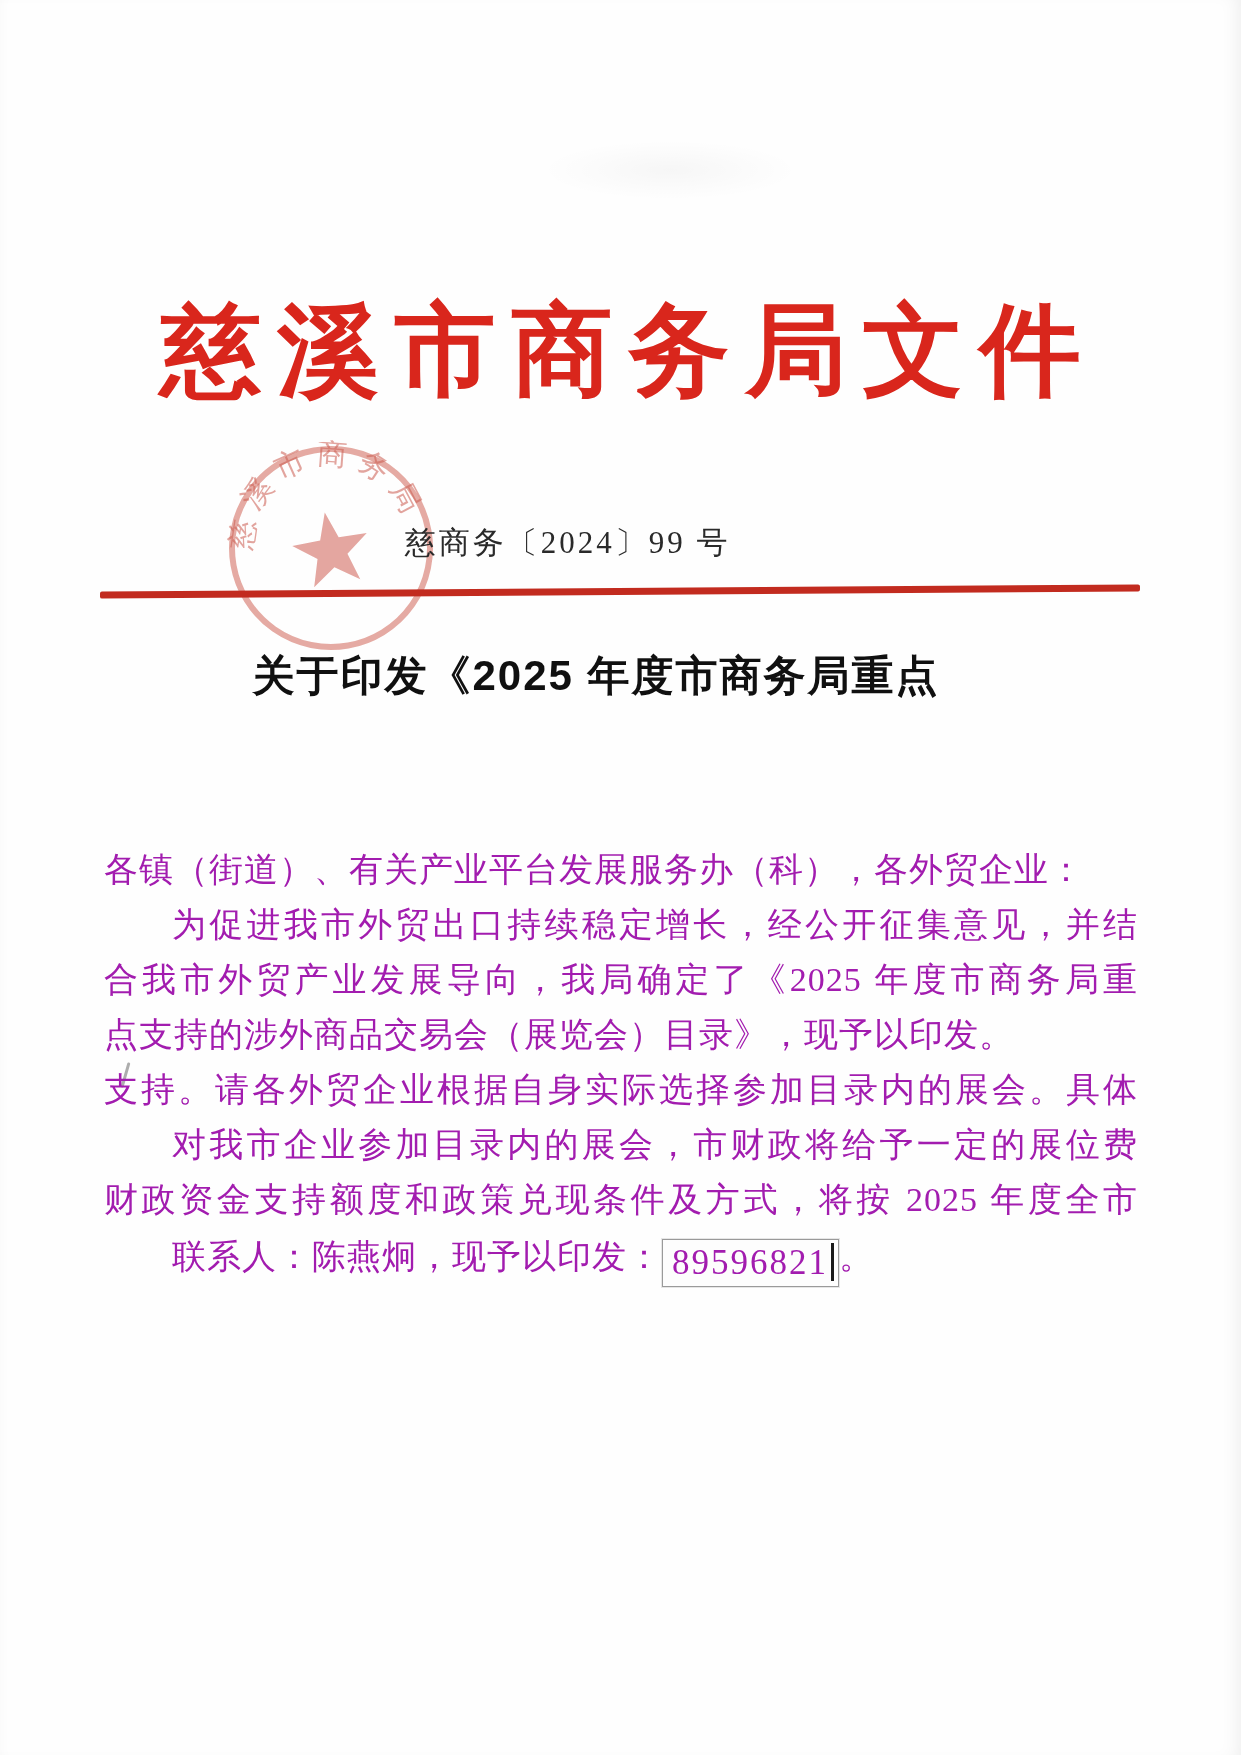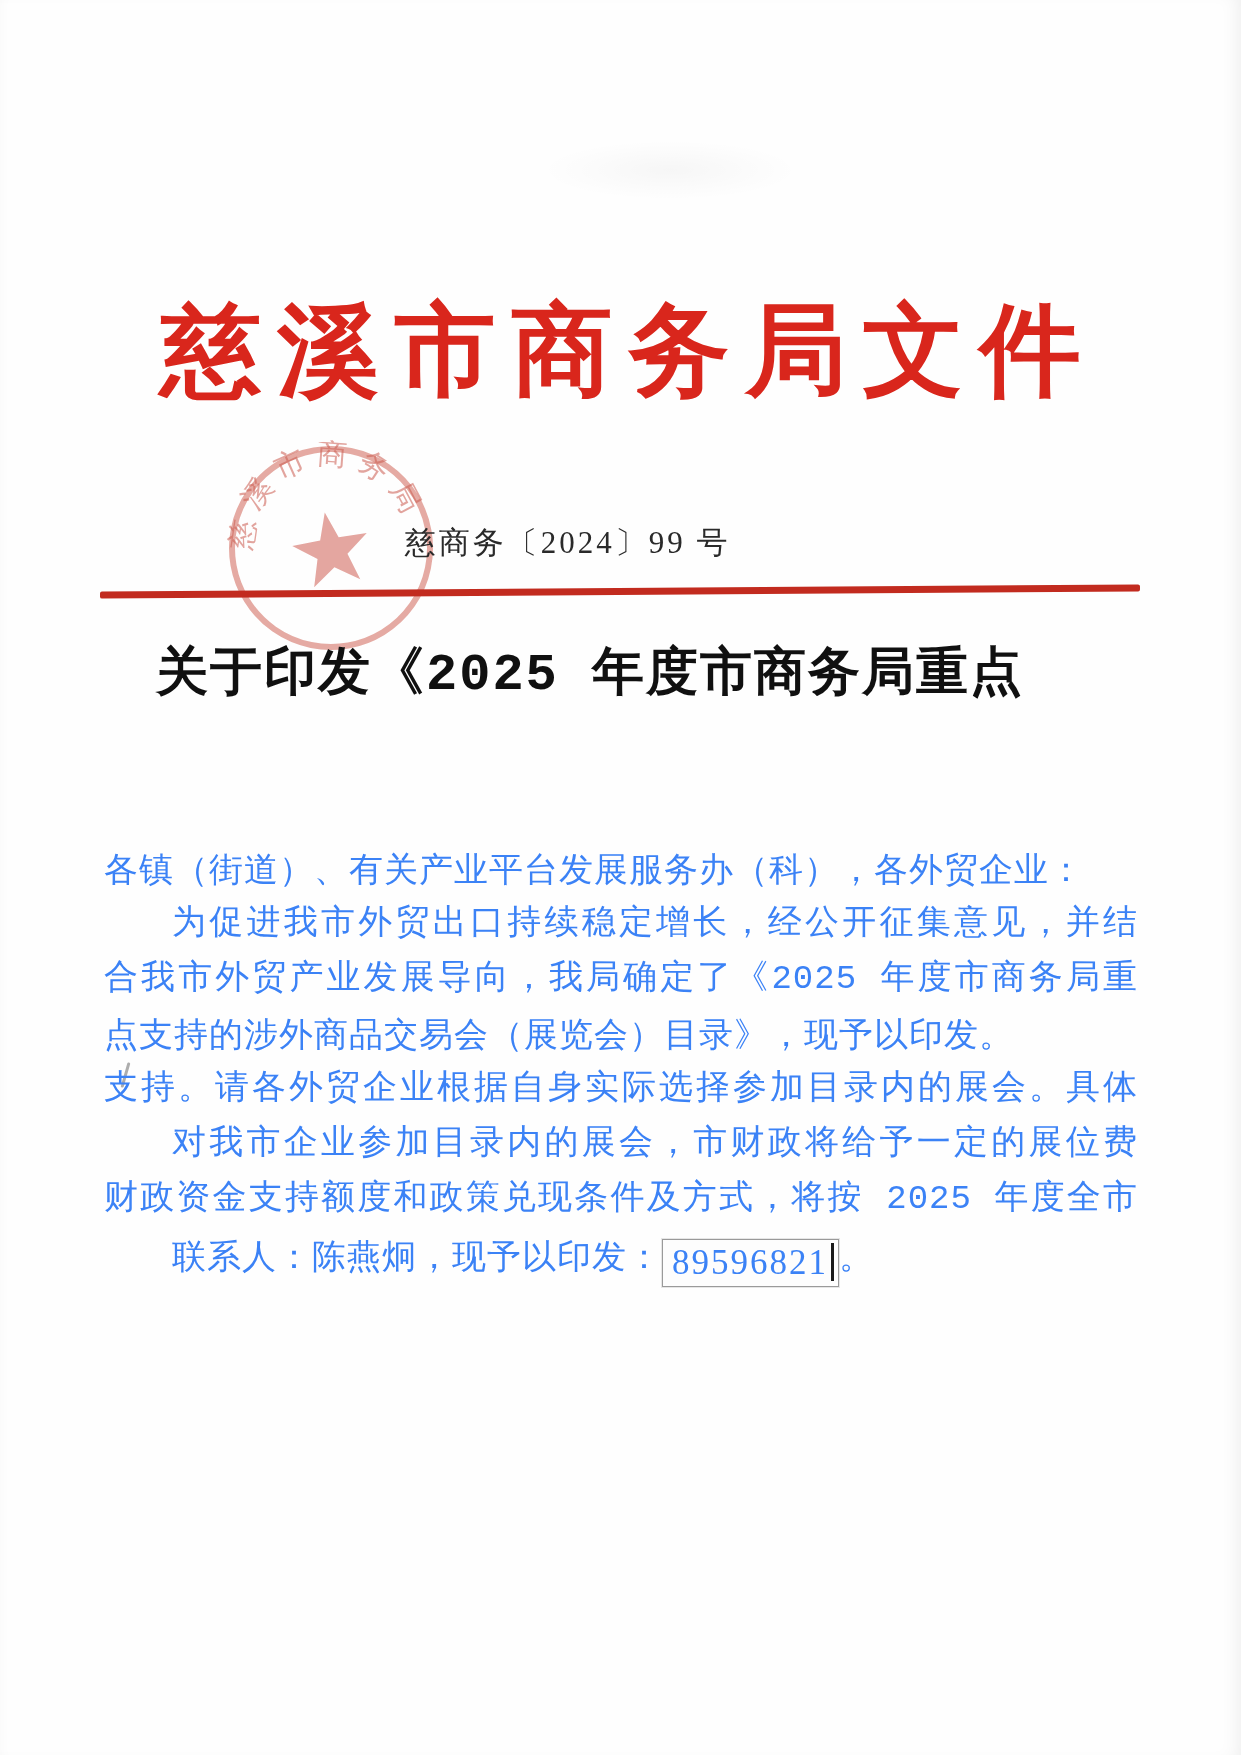--- a/index.html
+++ b/index.html
@@ -71,51 +71,50 @@
     transform: rotate(-10deg);
     opacity: 0.85;
     mix-blend-mode: multiply;
     pointer-events: none;
   }
 
   
   .doc-title {
     position: absolute;
     top: 648px;
-    left: 40px;
+    left: 46px;
     width: 1100px;
     text-align: center;
-    font-family: Liberation Mono, monospace;
+    font-family: Liberation Sans, sans-serif;
     font-weight: 700;
-    font-size: 52px;
+    font-size: 42px;
     line-height: 56px;
     letter-spacing: 2px;
     color: #101010;
   }
 
   
   .body-text {
     position: absolute;
     top: 842px;
     left: 104px;
     width: 1034px;
     font-size: 34px;
-    color: #3b82f6;
+    color: #a21caf;
   }
   .body-line {
     height: 55px;
     line-height: 55px;
     letter-spacing: 1px;
     white-space: nowrap;
   }
   .body-line.fill {
     white-space: normal;
     text-align: justify;
     text-align-last: justify;
-    font-family: Liberation Mono, monospace;
   }
   .body-line.indent { padding-left: 68px; }
 
   .contact-line {
     height: 60px;
     line-height: 60px;
     padding-left: 68px;
     letter-spacing: 1px;
     white-space: nowrap;
   }

